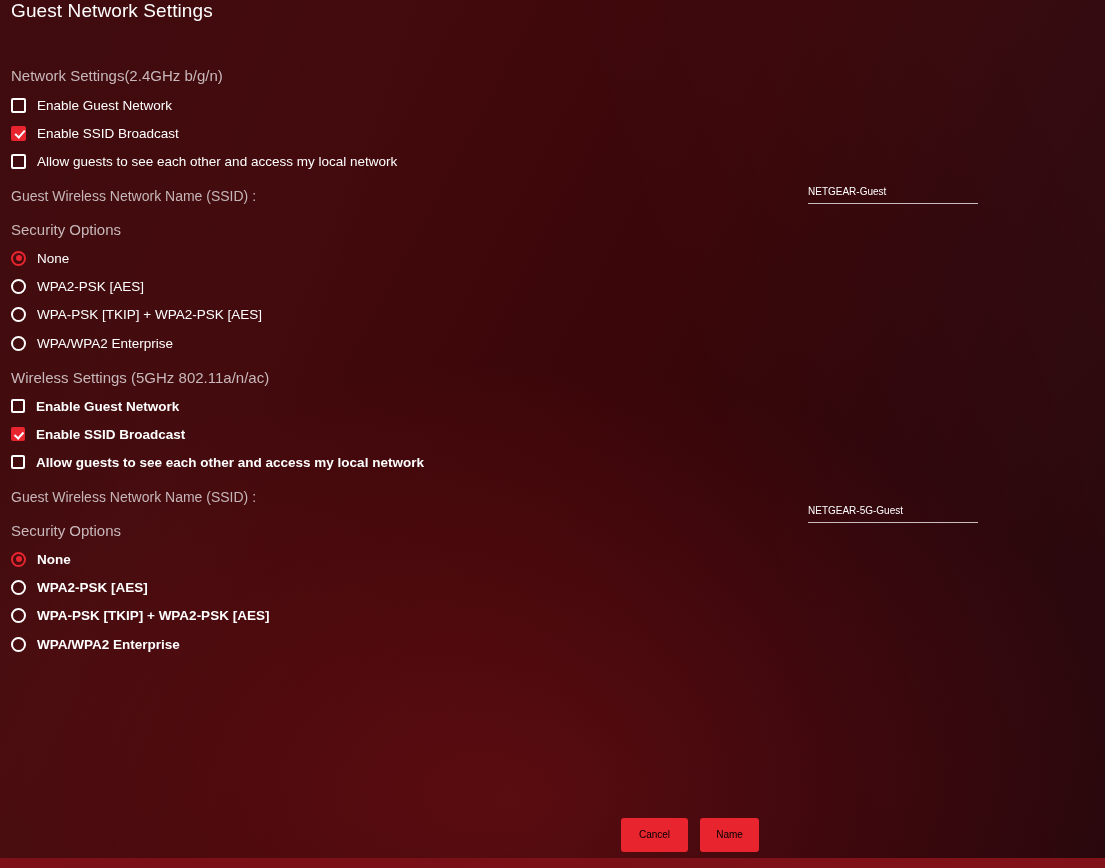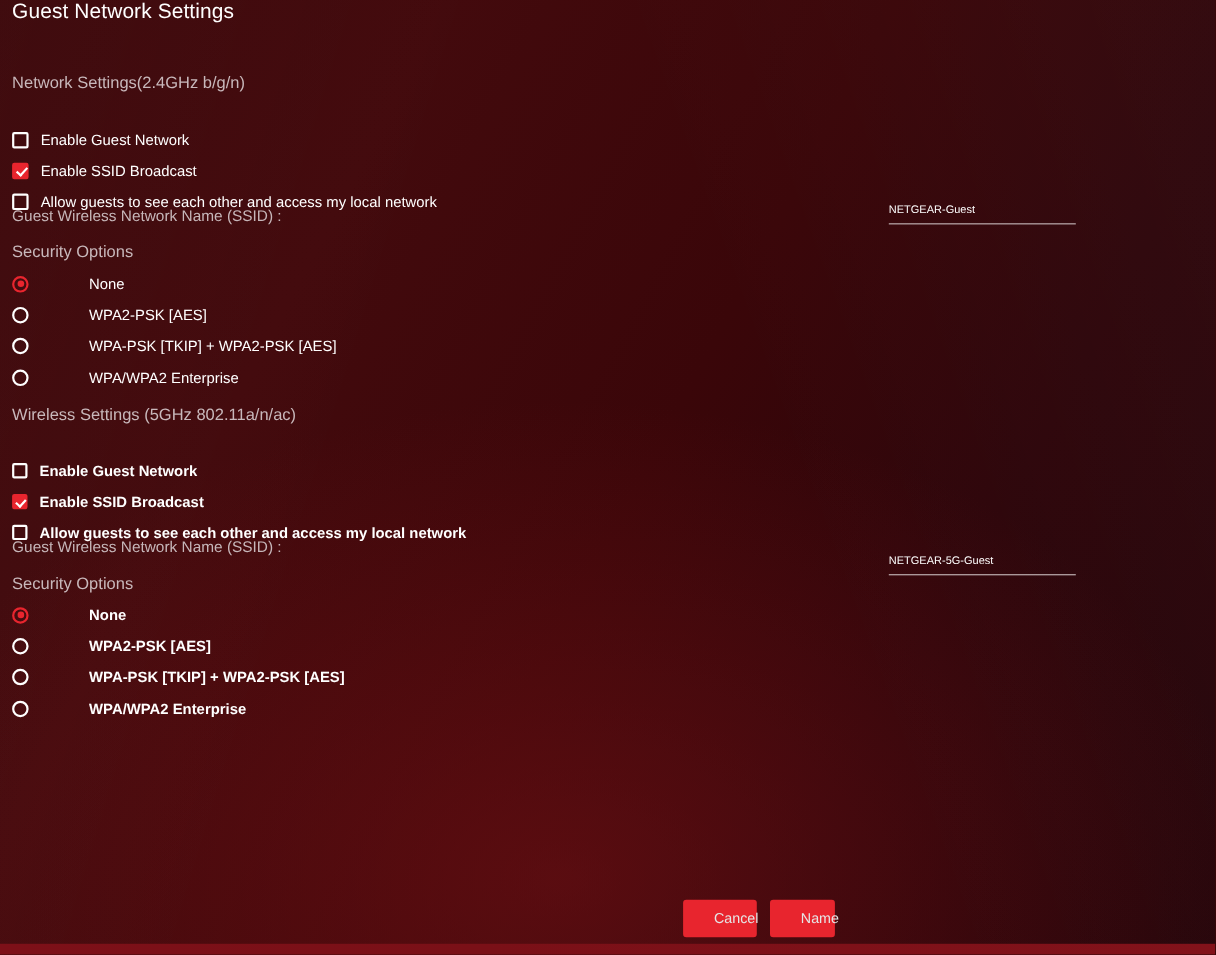--- a/index.html
+++ b/index.html
@@ -69,21 +69,20 @@
     white-space: nowrap;
   }
 
   
   .check-row {
     position: absolute;
     left: 11px;
     display: flex;
     align-items: center;
     height: 18px;
-    margin-top: 22px;
   }
   .cb {
     width: 15px;
     height: 15px;
     box-sizing: border-box;
     border: 2px solid #ffffff;
     border-radius: 2px;
     background: transparent;
     flex: 0 0 auto;
     position: relative;
@@ -118,21 +117,20 @@
   }
   .check-row .lbl.bold { font-weight: bold; }
 
   
   .radio-row {
     position: absolute;
     left: 11px;
     display: flex;
     align-items: center;
     height: 18px;
-    gap: 44px;
   }
   .rd {
     width: 15px;
     height: 15px;
     box-sizing: border-box;
     border: 2px solid #ffffff;
     border-radius: 50%;
     background: transparent;
     flex: 0 0 auto;
     position: relative;
@@ -176,25 +174,25 @@
   }
 
   
   .btn {
     position: absolute;
     height: 34px;
     box-sizing: border-box;
     background: #e8252e;
     border: none;
     border-radius: 3px;
-    color: #e5e5e5;
+    color: #000000;
     font-family: "Liberation Sans", sans-serif;
-    font-size: 13px;
+    font-size: 10px;
     cursor: pointer;
-    padding: 0 28px;
+    padding: 0 14px;
     line-height: 34px;
     text-align: center;
   }
   #btn-cancel { left: 621px; top: 818px; width: 67px; }
   #btn-apply  { left: 700px; top: 818px; width: 59px; }
 
   
   .bottom-strip {
     position: absolute;
     left: 0;

